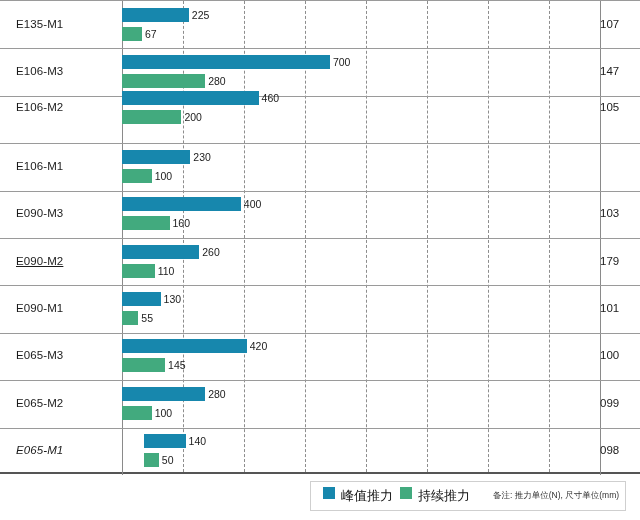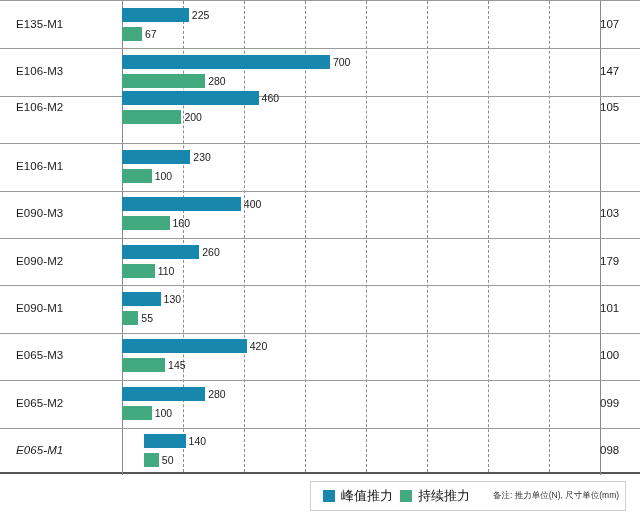--- a/index.html
+++ b/index.html
@@ -97,21 +97,21 @@
     position:absolute;
     left:310px;top:481px;
     width:316px;height:30px;
     box-sizing:border-box;
     border:1px solid #cfcfcf;
     background:#ffffff;
     display:flex;align-items:center;
     padding-left:12px;
     gap:7px;
   }
-  .legend-item{display:flex;align-items:center;gap:6px;}
+  .legend-item{display:flex;align-items:flex-start;gap:6px;}
   .swatch{width:12px;height:12px;display:inline-block;}
   .swatch.peak{background:#1787ad;}
   .swatch.cont{background:#42aa7e;}
   .legend-label{font-size:13px;color:#111;white-space:nowrap;}
   .legend-note{
     font-size:8.5px;color:#333;margin-left:16px;white-space:nowrap;
   }
 </style>
 </head>
 <body>
@@ -208,21 +208,21 @@
             <span class="bar-val">400</span>
           </div>
           <div class="bar-wrap cont" style="top: 26.544px;">
             <span class="bar cont" style="width: 47.52px;"></span>
             <span class="bar-val">160</span>
           </div>
         </div>
         <div class="row-code" style="height: 47.4px;">103</div>
       </div>
       <div class="row" style="top: 237px; height: 47.4px;">
-        <div class="row-label" style="height: 47.4px;">E090-M2</div>
+        <div class="row-label" style="height: 47.4px; text-decoration: underline;">E090-M2</div>
         <div class="bars" style="height: 47.4px;">
           <div class="bar-wrap peak" style="top: 7.584px;">
             <span class="bar peak" style="width: 77.22px;"></span>
             <span class="bar-val">260</span>
           </div>
           <div class="bar-wrap cont" style="top: 26.544px;">
             <span class="bar cont" style="width: 32.67px;"></span>
             <span class="bar-val">110</span>
           </div>
         </div>

